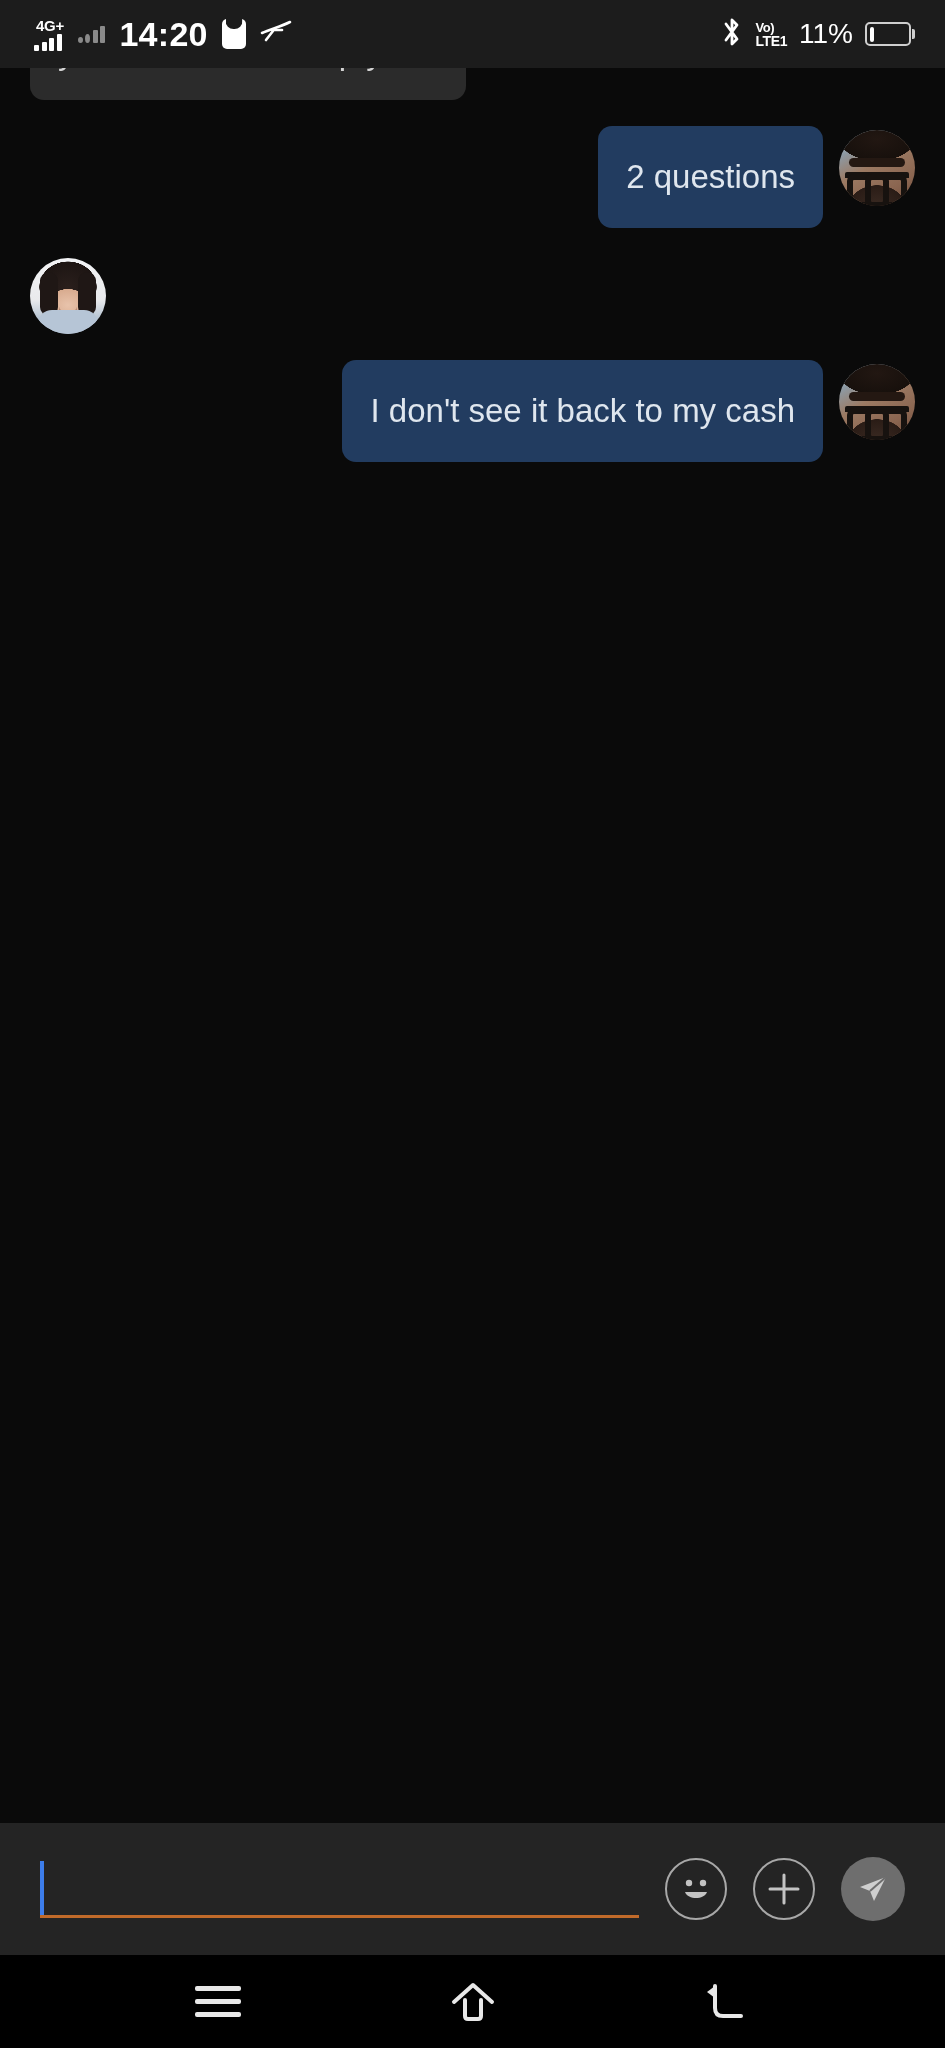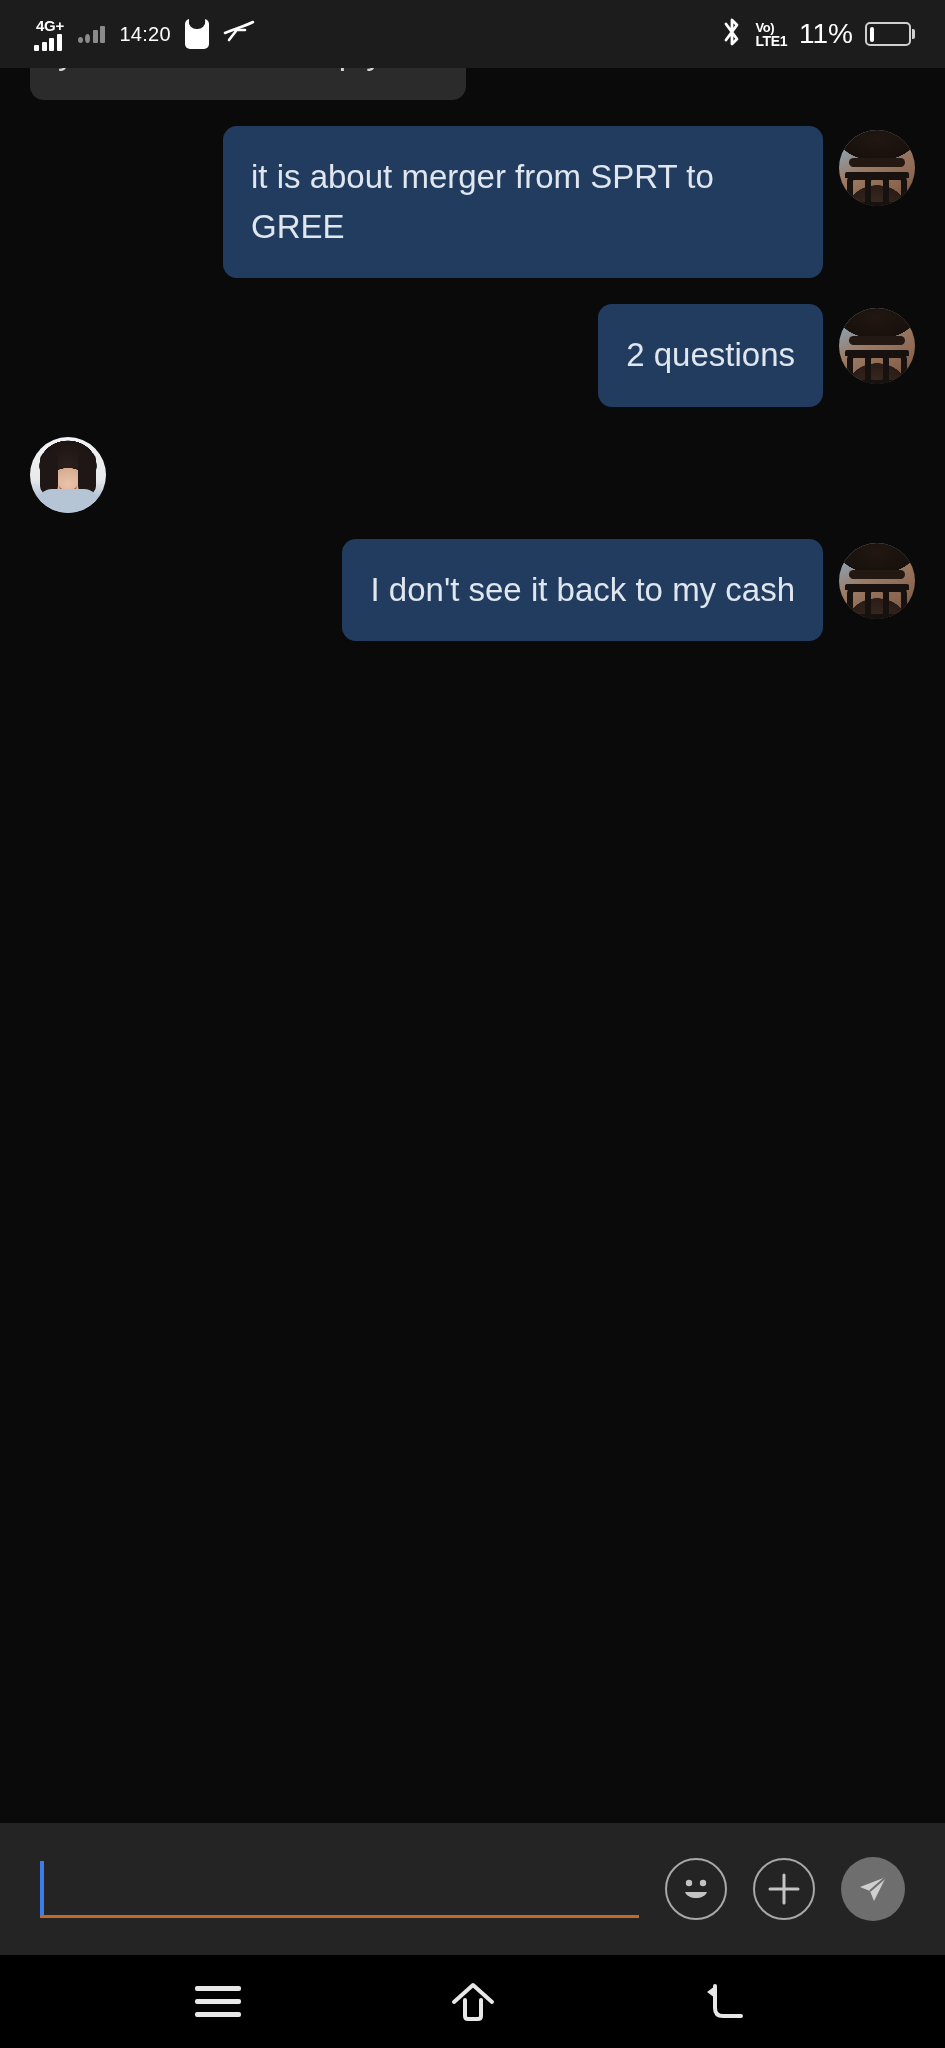--- a/index.html
+++ b/index.html
@@ -31,21 +31,21 @@
   .net-label { font-size:15px; font-weight:bold; letter-spacing:-0.3px; margin-bottom:1px; margin-left:2px; }
   .bars { display:flex; align-items:flex-end; gap:2.5px; height:17px; }
   .bars i { display:block; width:5px; background:#fff; border-radius:1px; }
   .bars i:nth-child(1){ height:6px; }
   .bars i:nth-child(2){ height:9px; }
   .bars i:nth-child(3){ height:13px; }
   .bars i:nth-child(4){ height:17px; }
   .bars.dim i { background:#8a8a8a; }
   .bars.dots i:nth-child(1),.bars.dots i:nth-child(2){ border-radius:50%; }
 
-  .sb-time { font-size:20px; font-weight:400; letter-spacing:0.3px; }
+  .sb-time { font-size:34px; font-weight:700; letter-spacing:0.3px; }
 
   .ic-square {
     width:24px; height:30px; background:#fff; border-radius:5px;
     position:relative;
   }
   .ic-square::after{
     content:""; position:absolute; top:-1px; left:50%;
     transform:translateX(-50%);
     width:13px; height:9px;
     border:2.5px solid #1c1c1c; border-top:none;
@@ -267,29 +267,20 @@
 
 
   <div class="chat">
 
     <div class="msg in clipped">
       <div class="bubble in" style="text-align:left">
         <span class="line">you? How can I help you?</span>
       </div>
     </div>
 
-    <div class="msg out">
-      <div class="bubble out">it is about merger from SPRT to GREE</div>
-      <div class="avatar">
-        <div class="face-user">
-            <div class="brow"></div>
-            <div class="glasses"></div>
-          </div>
-      </div>
-    </div>
 
     <div class="msg out">
       <div class="bubble out">2 questions</div>
       <div class="avatar">
         <div class="face-user">
             <div class="brow"></div>
             <div class="glasses"></div>
           </div>
       </div>
     </div>

